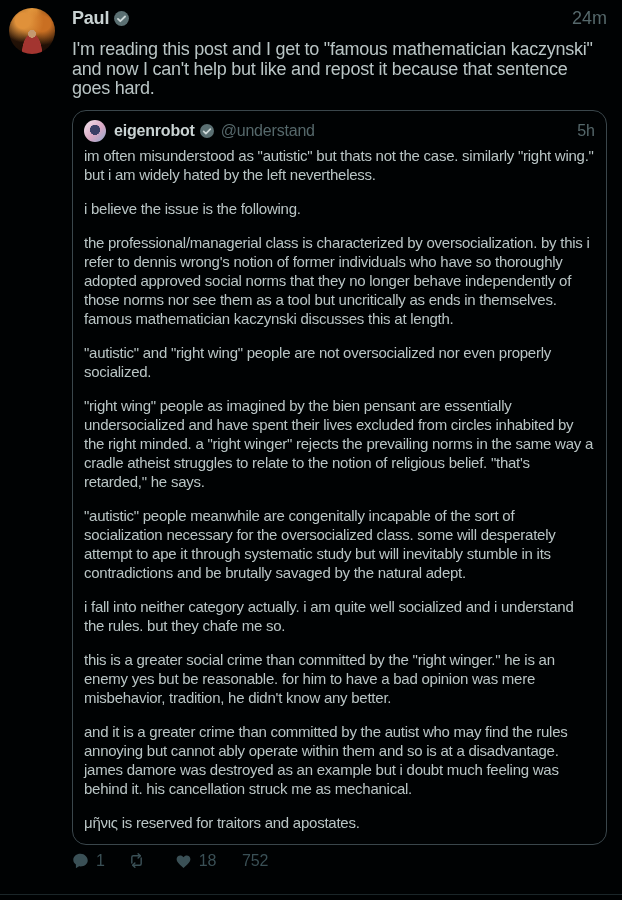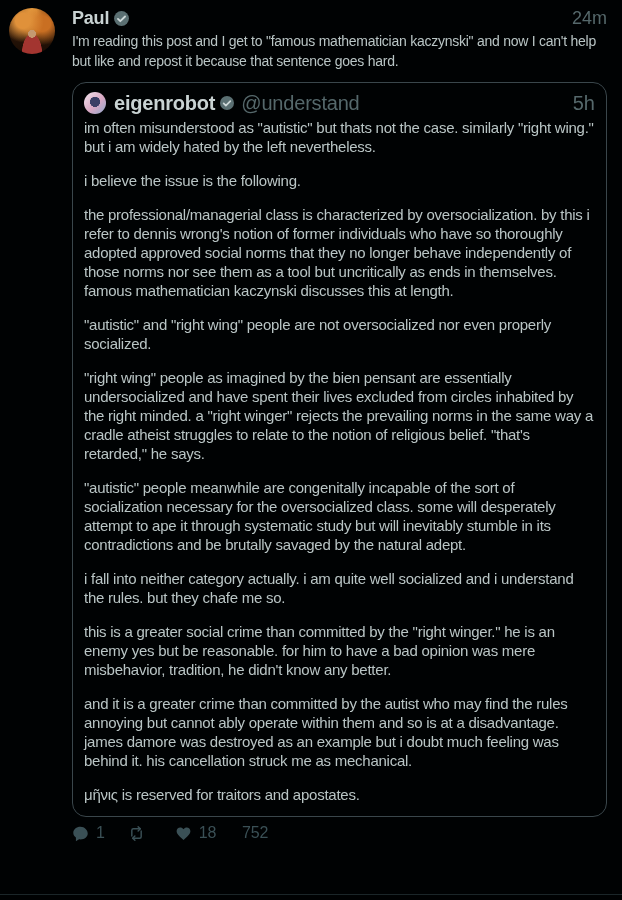--- a/index.html
+++ b/index.html
@@ -21,28 +21,28 @@
       radial-gradient(ellipse at 52% 14%, #ecab48 0 12%, rgba(236,171,72,0) 42%),
       linear-gradient(#3a1d0a,#1a0d05);
   }
   .content{margin-left:62px;width:535px;}
   .hdr{display:flex;align-items:center;font-size:18px;line-height:20px;}
   .name{font-weight:bold;color:#c9d3d3;letter-spacing:-0.2px;}
   .badge{display:inline-flex;margin-left:4px;flex:none;}
   .handle{color:#55686b;margin-left:6px;letter-spacing:-0.2px;}
   .time{color:#55686b;margin-left:auto;}
   .body-text{
-    margin-top:4px;color:#b9c5c5;font-size:14px;line-height:19.5px;
+    margin-top:12px;color:#b9c5c5;font-size:18px;line-height:19.5px;
     letter-spacing:-0.25px;white-space:pre-line;
   }
   .quote-card{
     margin-top:11px;border:1px solid #3a464b;border-radius:14px;
     padding:9px 11px 12px 11px;box-sizing:border-box;width:535px;
   }
-  .q-hdr{display:flex;align-items:center;font-size:20px;line-height:22px;}
+  .q-hdr{display:flex;align-items:center;font-size:16px;line-height:22px;}
   .q-avatar{
     width:22px;height:22px;border-radius:50%;margin-right:8px;flex:none;
     background:
       radial-gradient(circle at 50% 45%, #3a3f66 0 30%, rgba(58,63,102,0) 32%),
       linear-gradient(135deg,#f2e6ee 0%,#d9a8c4 55%,#8fa8cc 100%);
   }
   .q-text{margin-top:2px;}
   .q-para{
     margin:15px 0 0 0;color:#b9c5c5;font-size:15px;line-height:19px;
     letter-spacing:-0.25px;

